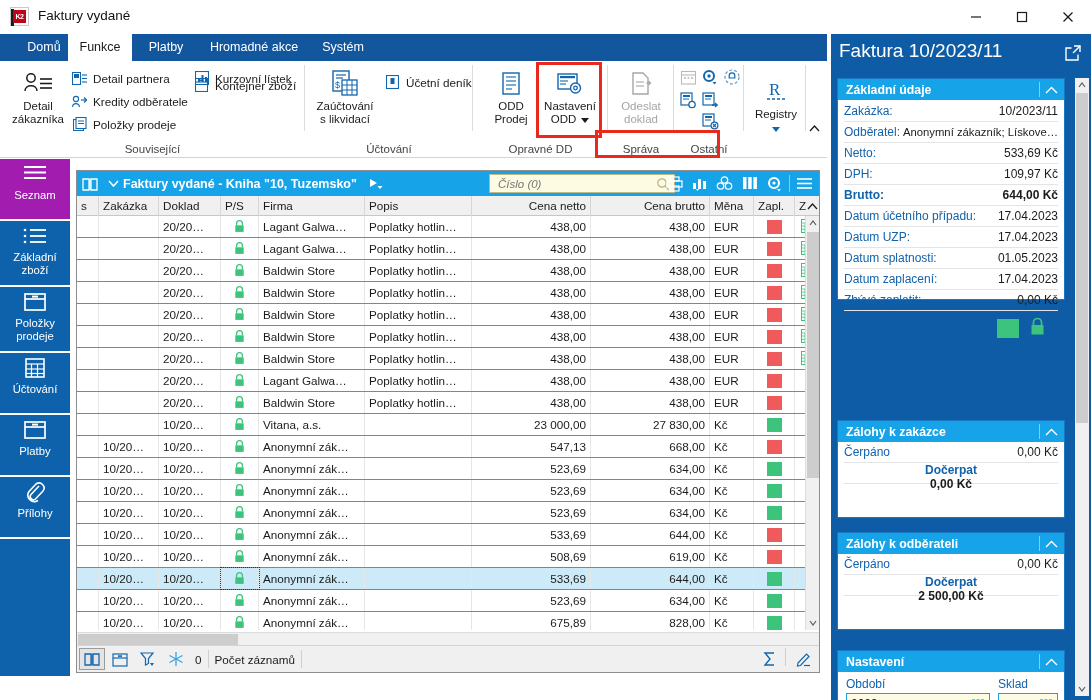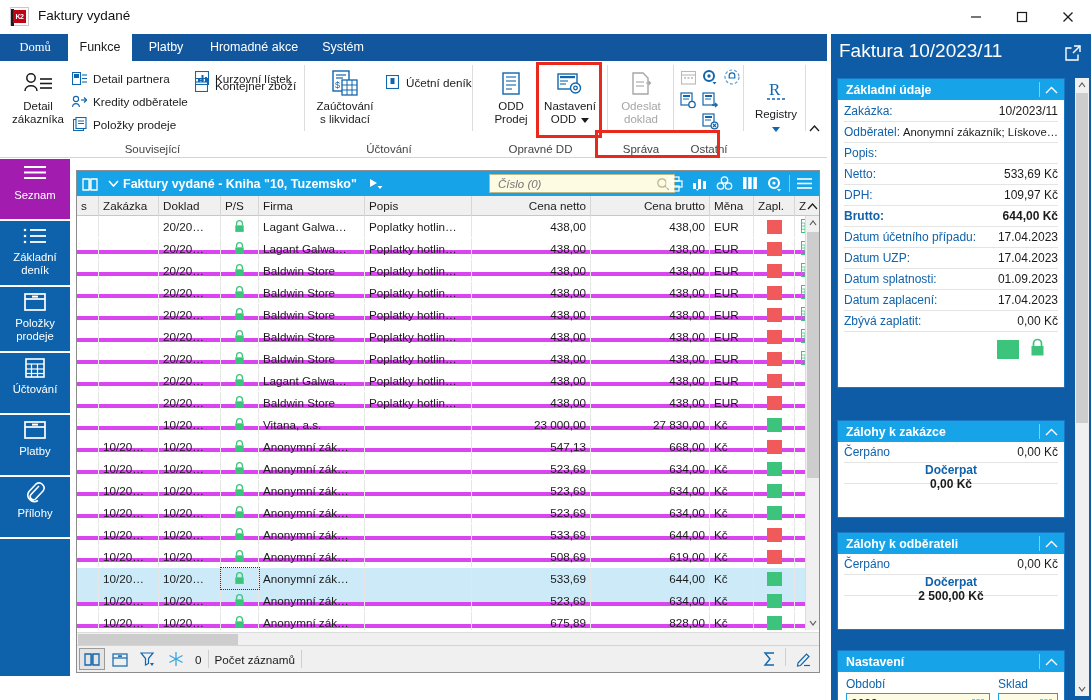--- a/index.html
+++ b/index.html
@@ -65,21 +65,21 @@
   .gh-search .mag { position:absolute; right:4px; top:2px;}
   .gh-tools { position:absolute; right:2px; top:0; height:25px; display:flex; align-items:center;}
   .gh-tools .ti { width:25px; height:25px; display:flex;align-items:center;justify-content:center;}
   .gh-tools .sep { width:1px; height:17px; background:#7fd0f5; margin:0 2px;}
 
   .colhead { position:absolute; left:0; top:25px; width:742px; height:20px; background:#f0f0f0; border-bottom:1px solid #c7c7c7; }
   .colhead .ch { position:absolute; top:0; height:20px; line-height:20px; font-size:11.7px; color:#1b1b1b; border-right:1px solid #d6d6d6; padding:0 4px; overflow:hidden; white-space:nowrap;}
   .colhead .ch.r { text-align:right; }
 
   .rows { position:absolute; left:0; top:45px; width:742px; height:414px; overflow:hidden; }
-  .row { position:absolute; left:0; width:728px; height:38px; border-bottom:4px solid #d946ef;}
+  .row { position:absolute; left:0; width:728px; height:22px; border-bottom:1px solid #d946ef;}
   .row.sel { background:#cdeaf9; }
   .cell { position:absolute; top:0; height:21px; line-height:21px; font-size:11.7px; color:#1b1b1b; padding:0 4px; overflow:hidden; white-space:nowrap; border-right:1px solid #e6e6e6;}
   .cell.r { text-align:right; }
 
   .vscroll { position:absolute; right:0; top:45px; width:14px; height:414px; background:#f0f0f0; border-left:1px solid #dcdcdc;}
   .vthumb { position:absolute; left:1px; width:12px; background:#cdcdcd;}
   .varrow { position:absolute; left:0; width:14px; height:14px; display:flex;align-items:center;justify-content:center;}
   .hscroll { position:absolute; left:0; bottom:27px; width:742px; height:13px; background:#f0f0f0; border-top:1px solid #dcdcdc;}
   .hthumb { position:absolute; top:1px; left:1px; width:160px; height:11px; background:#cdcdcd;}
 
@@ -139,21 +139,21 @@
       <div class="wbtn">
         <svg width="12" height="12" viewBox="0 0 12 12">
             <line x1="1.5" y1="1.5" x2="10.5" y2="10.5" stroke="#1b1b1b" stroke-width="1.2"></line>
             <line x1="10.5" y1="1.5" x2="1.5" y2="10.5" stroke="#1b1b1b" stroke-width="1.2"></line>
           </svg>
       </div>
     </div>
   </div>
 
   <div class="ribbon-tabs">
-    <div class="rtab" style="left:4px;width:62px;font-family:Liberation Serif, serif;">Domů</div>
+    <div class="rtab" style="left:13px;width:62px;">Domů</div>
     <div class="rtab active" style="left:68px;width:64px;">Funkce</div>
     <div class="rtab" style="left:136px;width:60px;">Platby</div>
     <div class="rtab" style="left:200px;width:108px;">Hromadné akce</div>
     <div class="rtab" style="left:312px;width:62px;">Systém</div>
   </div>
 
   <div class="ribbon">
 
     <div class="rgroup" style="left:0;width:305px;">
       <div class="bigbtn" style="left:6px;">
@@ -415,21 +415,21 @@
             <circle cx="3" cy="3" r="1.3" fill="#fff"></circle>
             <circle cx="3" cy="9" r="1.3" fill="#fff"></circle>
             <circle cx="3" cy="15" r="1.3" fill="#fff"></circle>
             <line x1="8" y1="3" x2="24" y2="3" stroke="#fff" stroke-width="1.8"></line>
             <line x1="8" y1="9" x2="24" y2="9" stroke="#fff" stroke-width="1.8"></line>
             <line x1="8" y1="15" x2="24" y2="15" stroke="#fff" stroke-width="1.8"></line>
           </svg>
       </div>
       <div style="line-height:13px;padding-bottom:6px;">
         <div>Základní</div>
-        <div>deník</div>
+        <div>zboží</div>
       </div>
     </div>
 
     <div class="navitem" style="top:128px;height:66px;">
       <div class="nico">
         <svg width="22" height="20" viewBox="0 0 22 20">
             <rect x="1" y="2" width="20" height="16" fill="none" stroke="#fff" stroke-width="1.7"></rect>
             <line x1="1" y1="7" x2="21" y2="7" stroke="#fff" stroke-width="1.7"></line>
             <rect x="8" y="3.6" width="6" height="2" fill="#fff"></rect>
           </svg>
@@ -1041,21 +1041,21 @@
   <div class="rightpanel">
     <div class="rp-title">Faktura 10/2023/11</div>
     <div class="rp-ext">
       <svg width="16" height="16" viewBox="0 0 16 16">
           <path d="M9 1 h6 v6" fill="none" stroke="#fff" stroke-width="1.4"></path>
           <path d="M15 1 L8 8" stroke="#fff" stroke-width="1.4"></path>
           <path d="M13 9.5 V15 H1 V3 h5.5" fill="none" stroke="#fff" stroke-width="1.4"></path>
         </svg>
     </div>
 
-    <div class="card" style="top:44px;height:310px;">
+    <div class="card" style="top:44px;height:222px;">
       <div class="card-h">
         <span class="t">Základní údaje</span>
         <span style="display:flex;align-items:center;">
           <span class="hsep"></span>
           <span class="chev">
             <svg width="13" height="8" viewBox="0 0 13 8">
                 <path d="M1 7 L6.5 1.5 L12 7" fill="none" stroke="#fff" stroke-width="1.4"></path>
               </svg>
           </span>
         </span>
@@ -1063,24 +1063,20 @@
       <div style="padding-top:1px;">
         <div class="frow">
           <span class="fk">Zakázka:</span>
           <span class="fv">10/2023/11</span>
         </div>
         <div class="frow">
           <span class="fk">Odběratel:</span>
           <span class="fv" style="font-size:11.3px;">Anonymní zákazník; Lískove…</span>
         </div>
         <div class="frow">
-          <span class="fk">Popis:</span>
-          <span class="fv"></span>
-        </div>
-        <div class="frow">
           <span class="fk">Netto:</span>
           <span class="fv">533,69 Kč</span>
         </div>
         <div class="frow">
           <span class="fk">DPH:</span>
           <span class="fv">109,97 Kč</span>
         </div>
         <div class="frow">
           <span class="fk b">Brutto:</span>
           <span class="fv b">644,00 Kč</span>
@@ -1088,21 +1084,21 @@
         <div class="frow">
           <span class="fk">Datum účetního případu:</span>
           <span class="fv">17.04.2023</span>
         </div>
         <div class="frow">
           <span class="fk">Datum UZP:</span>
           <span class="fv">17.04.2023</span>
         </div>
         <div class="frow">
           <span class="fk">Datum splatnosti:</span>
-          <span class="fv">01.09.2023</span>
+          <span class="fv">01.05.2023</span>
         </div>
         <div class="frow">
           <span class="fk">Datum zaplacení:</span>
           <span class="fv">17.04.2023</span>
         </div>
         <div class="frow">
           <span class="fk">Zbývá zaplatit:</span>
           <span class="fv">0,00 Kč</span>
         </div>
         <div style="display:flex;justify-content:flex-end;align-items:center;gap:10px;margin:6px 18px 0 0;">

